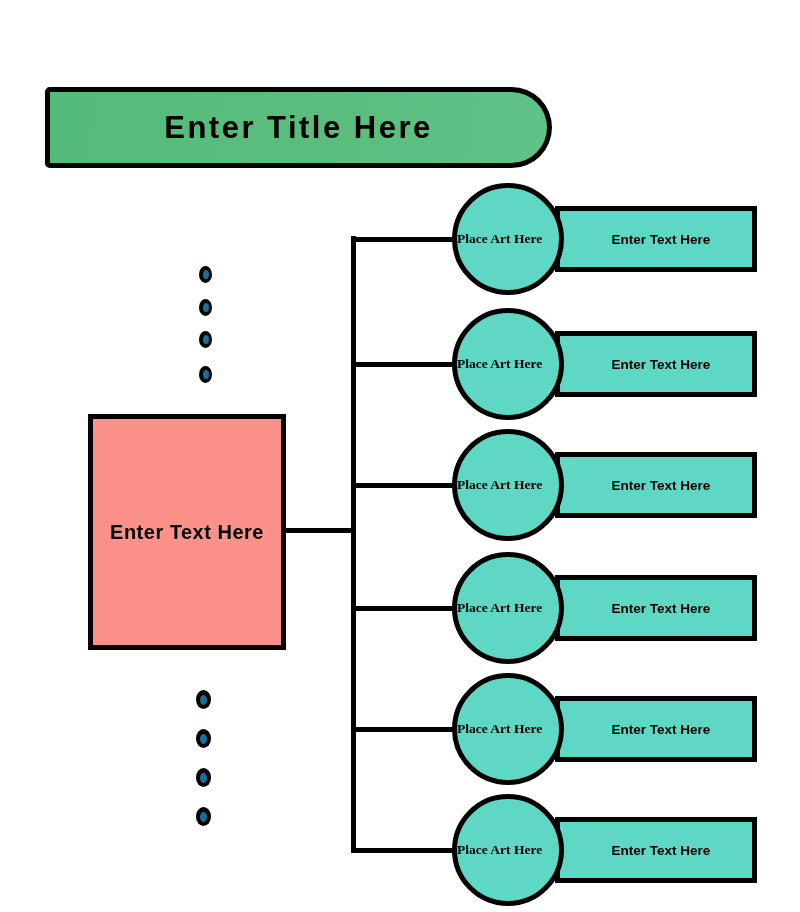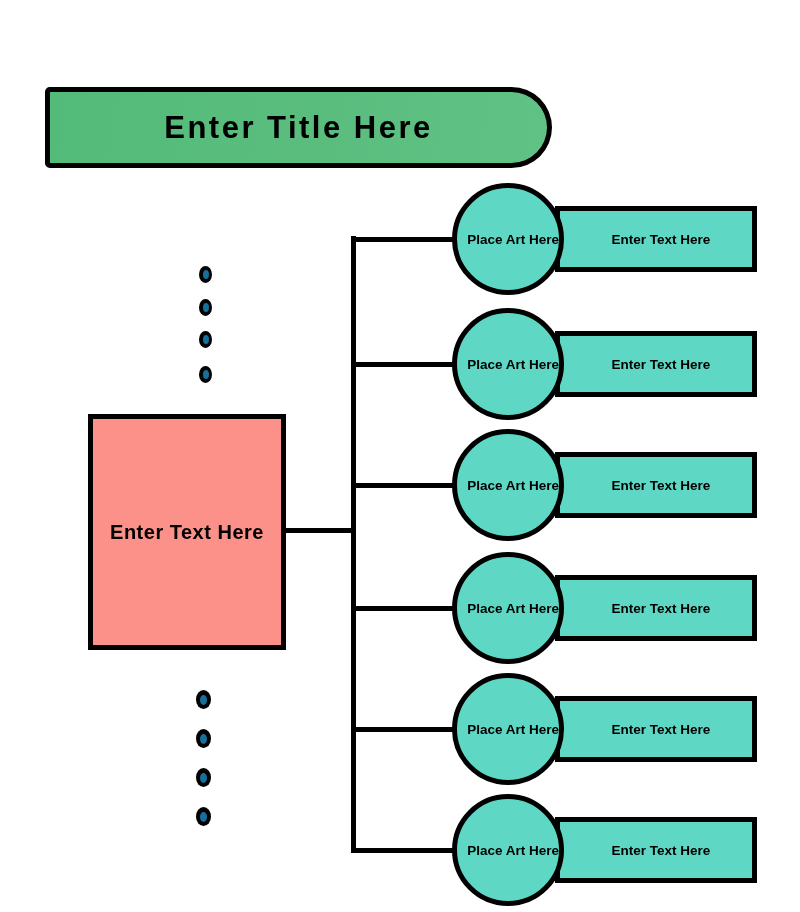--- a/index.html
+++ b/index.html
@@ -30,21 +30,21 @@
   .branch{position:absolute;left:353px;top:-2px;width:157px;height:5px;background:#000;z-index:0;}
   .bar{
     position:absolute;left:555px;top:-33px;width:192px;height:56px;
     background:#5ed8c4;border:5px solid #000;z-index:1;
     display:flex;align-items:center;justify-content:center;
   }
   .bar .t{font-size:13.5px;font-weight:bold;margin-left:10px;}
   .circle{
     position:absolute;left:452px;top:-56px;width:102px;height:102px;
     background:#5ed8c4;border:5px solid #000;border-radius:50%;z-index:2;
-    display:flex;align-items:center;justify-content:flex-end;
+    display:flex;align-items:center;justify-content:flex-start;font-family:Liberation Serif, serif;
   }
   .circle .t{font-size:13.5px;font-weight:bold;white-space:nowrap;}
   
   .dot{
     position:absolute;width:13px;height:17px;background:#000;border-radius:50%;
     display:flex;align-items:center;justify-content:center;
   }
   .dot .core{display:block;width:6px;height:9px;background:#176f9b;border-radius:50%;}
   .dot.lg{width:15px;height:19px;}
   .dot.lg .core{width:7px;height:10px;}

